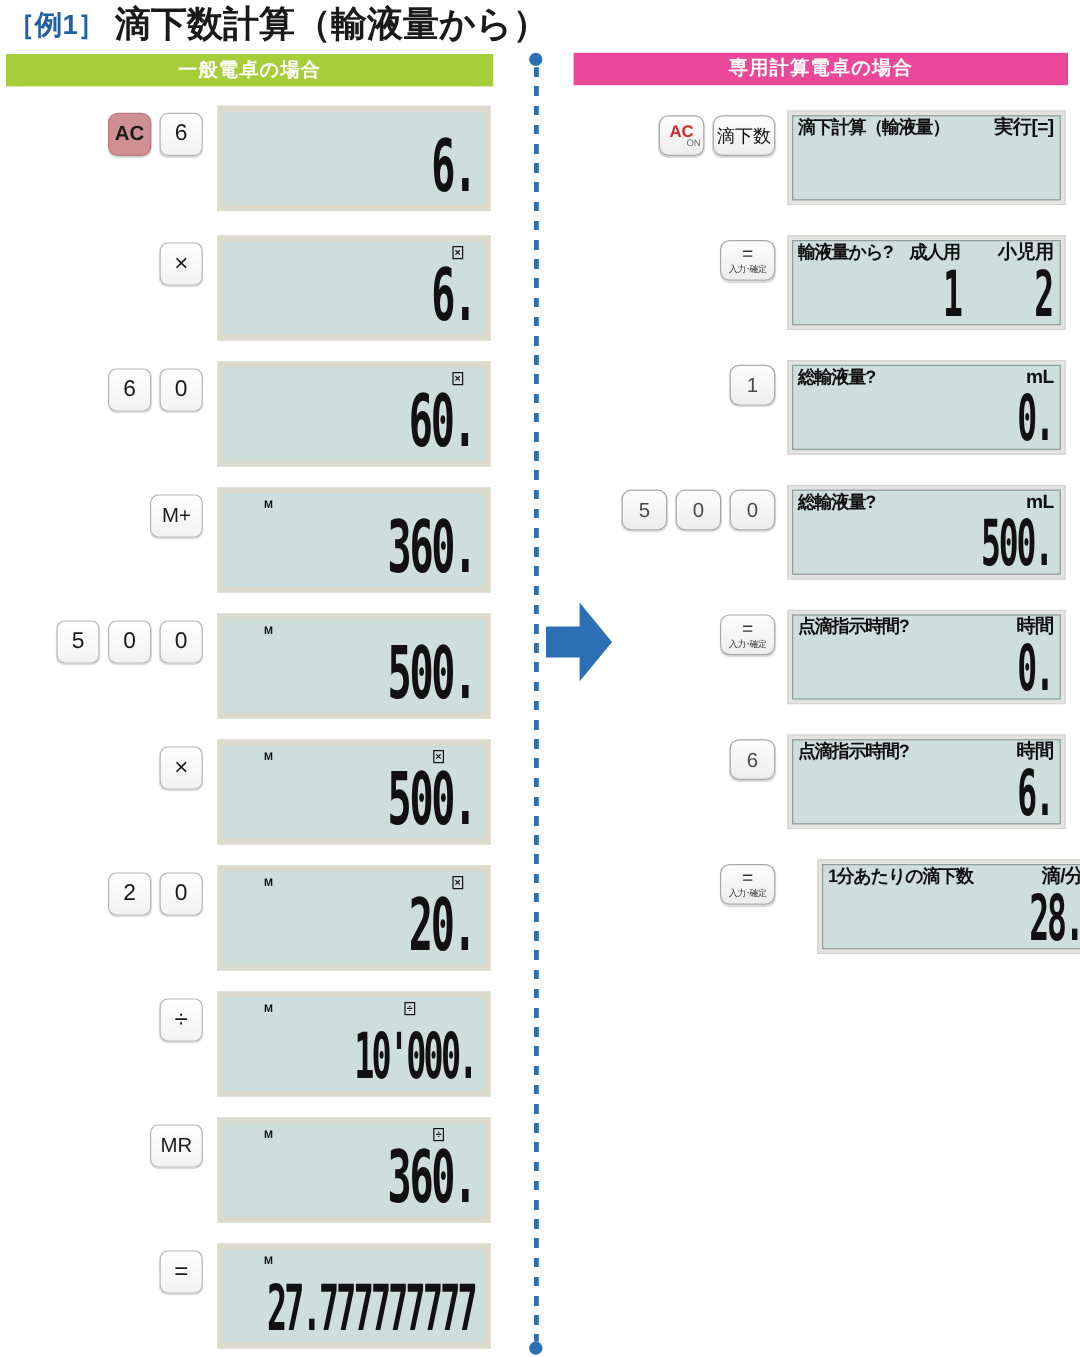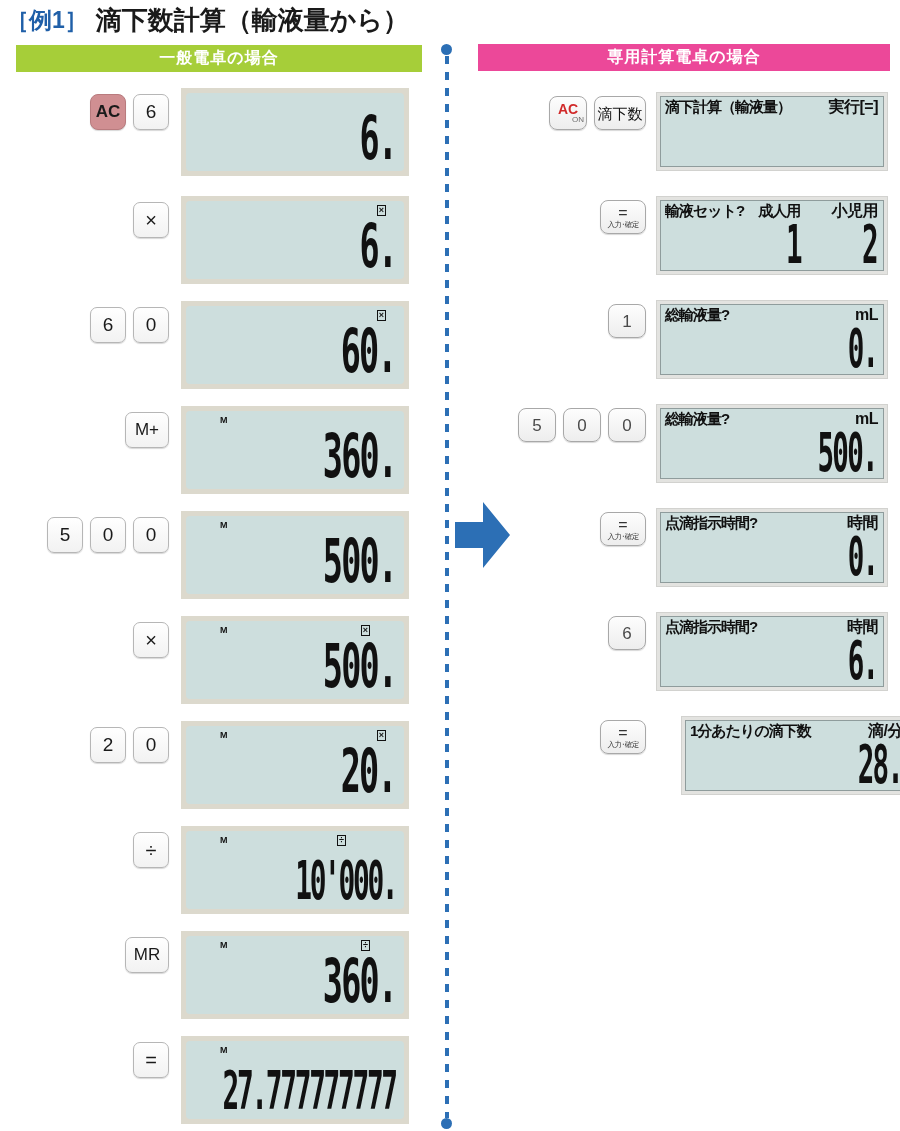--- a/index.html
+++ b/index.html
@@ -16,31 +16,31 @@
   
   .title-row{
     position:absolute;left:6px;top:2px;width:700px;height:36px;
     display:flex;align-items:center;
   }
   .title-tag{
     color:#1f5fa8;font-size:23px;font-weight:bold;letter-spacing:0px;
     white-space:nowrap;
   }
   .title-main{
-    color:#1a1a1a;font-size:26px;font-weight:bold;margin-left:8px;
+    color:#1a1a1a;font-size:30px;font-weight:bold;margin-left:8px;
     white-space:nowrap;
   }
 
   
   .col-head{
     position:absolute;height:27px;
     display:flex;align-items:center;justify-content:center;
     color:#ffffff;font-size:16px;font-weight:bold;letter-spacing:1px;
   }
-  .col-head.left{left:16px;top:45px;width:406px;background:#a6ce39;}
+  .col-head.left{left:5px;top:45px;width:406px;background:#a6ce39;}
   .col-head.right{left:478px;top:44px;width:412px;background:#ec4899;}
 
   
   .divider{
     position:absolute;left:441px;top:44px;width:10px;height:1085px;
   }
   .divider .dot-top{
     position:absolute;left:0;top:0;width:11px;height:11px;border-radius:50%;
     background:#2c6fb5;
   }
@@ -339,21 +339,21 @@
     <div class="row" style="left: 0px; top: 196px; width: 900px;">
       <div class="keys" style="position: absolute; left: 0px; width: 646px; justify-content: flex-end; top: 4px;">
         <div class="key r eq">
           <span class="big">=</span>
           <span class="sub">入力･確定</span>
         </div>
       </div>
       <div class="lcd-r" style="position: absolute; left: 656px; top: 0px;">
         <div class="screen">
           <div class="toprow">
-            <span class="lbl">輸液セット?　成人用</span>
+            <span class="lbl">輸液量から?　成人用</span>
             <span class="unit">小児用</span>
           </div>
           <div class="rnum two">1</div>
           <div class="rnum">2</div>
         </div>
       </div>
     </div>
     <div class="row" style="left: 0px; top: 300px; width: 900px;">
       <div class="keys" style="position: absolute; left: 0px; width: 646px; justify-content: flex-end; top: 4px;">
         <div class="key r ">1</div>

